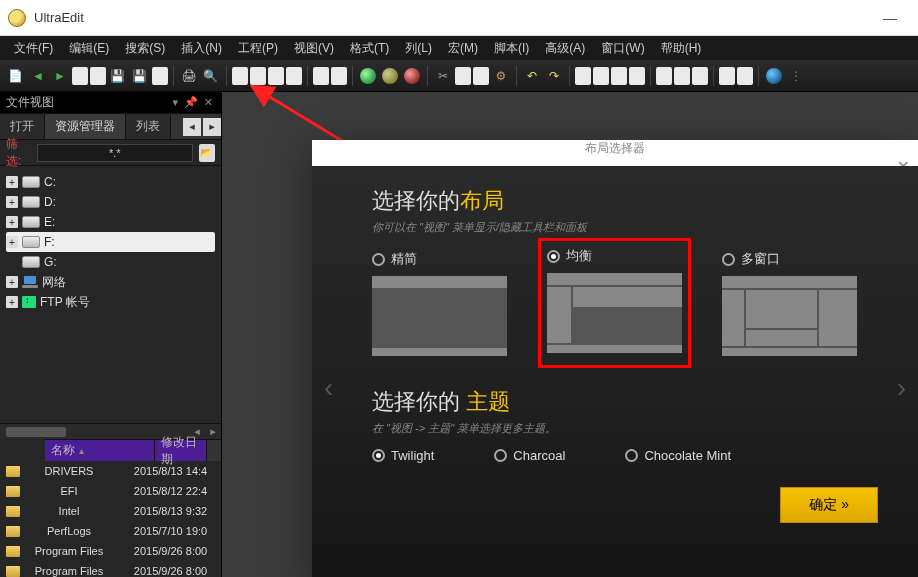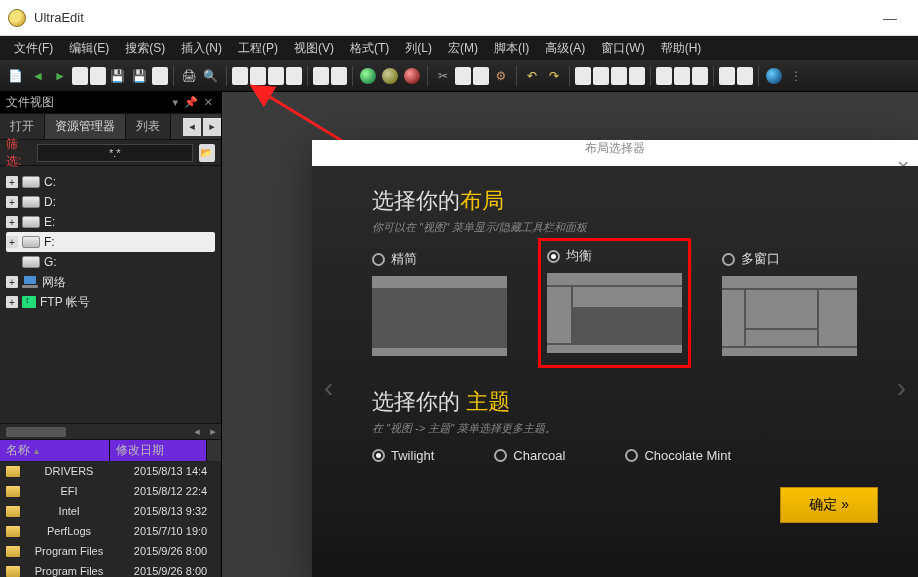--- a/index.html
+++ b/index.html
@@ -57,21 +57,21 @@
   .net-icon::before { content:""; position:absolute; width:12px; height:8px; background:#4a90d9; top:0; left:2px; border-radius:1px; }
   .net-icon::after { content:""; position:absolute; width:16px; height:3px; background:#888; bottom:0; left:0; border-radius:1px; }
   .ftp-icon { width:14px; height:12px; background:#2d7; display:inline-block; border-radius:1px; position:relative; }
   .ftp-icon::after { content:"↕"; position:absolute; font-size:9px; color:#024; left:3px; top:-1px; }
 
   .hscroll { height:16px; background:#2a2a2a; border-top:1px solid #111; display:flex; align-items:center; }
   .hscroll .thumb { width:60px; height:10px; background:#555; margin-left:6px; border-radius:2px; }
   .hscroll .arrows { margin-left:auto; display:flex; }
   .hscroll .arrows span { width:16px; text-align:center; color:#888; font-size:11px; cursor:pointer; }
 
-  .file-list-header { display:flex; height:22px; background:#6d28d9; border-top:1px solid #111; }
+  .file-list-header { display:flex; height:22px; background:#4c1d95; border-top:1px solid #111;margin-left:45px; }
   .file-list-header .col { color:#bbb; font-size:12px; padding:0 6px; display:flex; align-items:center; border-right:1px solid #111; cursor:pointer; }
   .file-list-header .col.sort::after { content:"▴"; margin-left:4px; font-size:10px; color:#888; }
   .col-name { width:110px; }
   .col-date { flex:1; }
 
   .file-list { flex:0 0 auto; overflow:hidden;text-align:center; }
   .file-row { display:flex; height:20px; align-items:center; color:#ddd; font-size:11px; }
   .file-row .folder-icon { width:14px; height:11px; background:linear-gradient(#f7d26a,#caa63a); border-radius:1px; margin:0 4px 0 6px; display:inline-block; }
   .file-row .fname { width:90px; white-space:nowrap; overflow:hidden; text-overflow:clip; }
   .file-row .fdate { flex:1; padding-left:6px; white-space:nowrap; overflow:hidden; }

